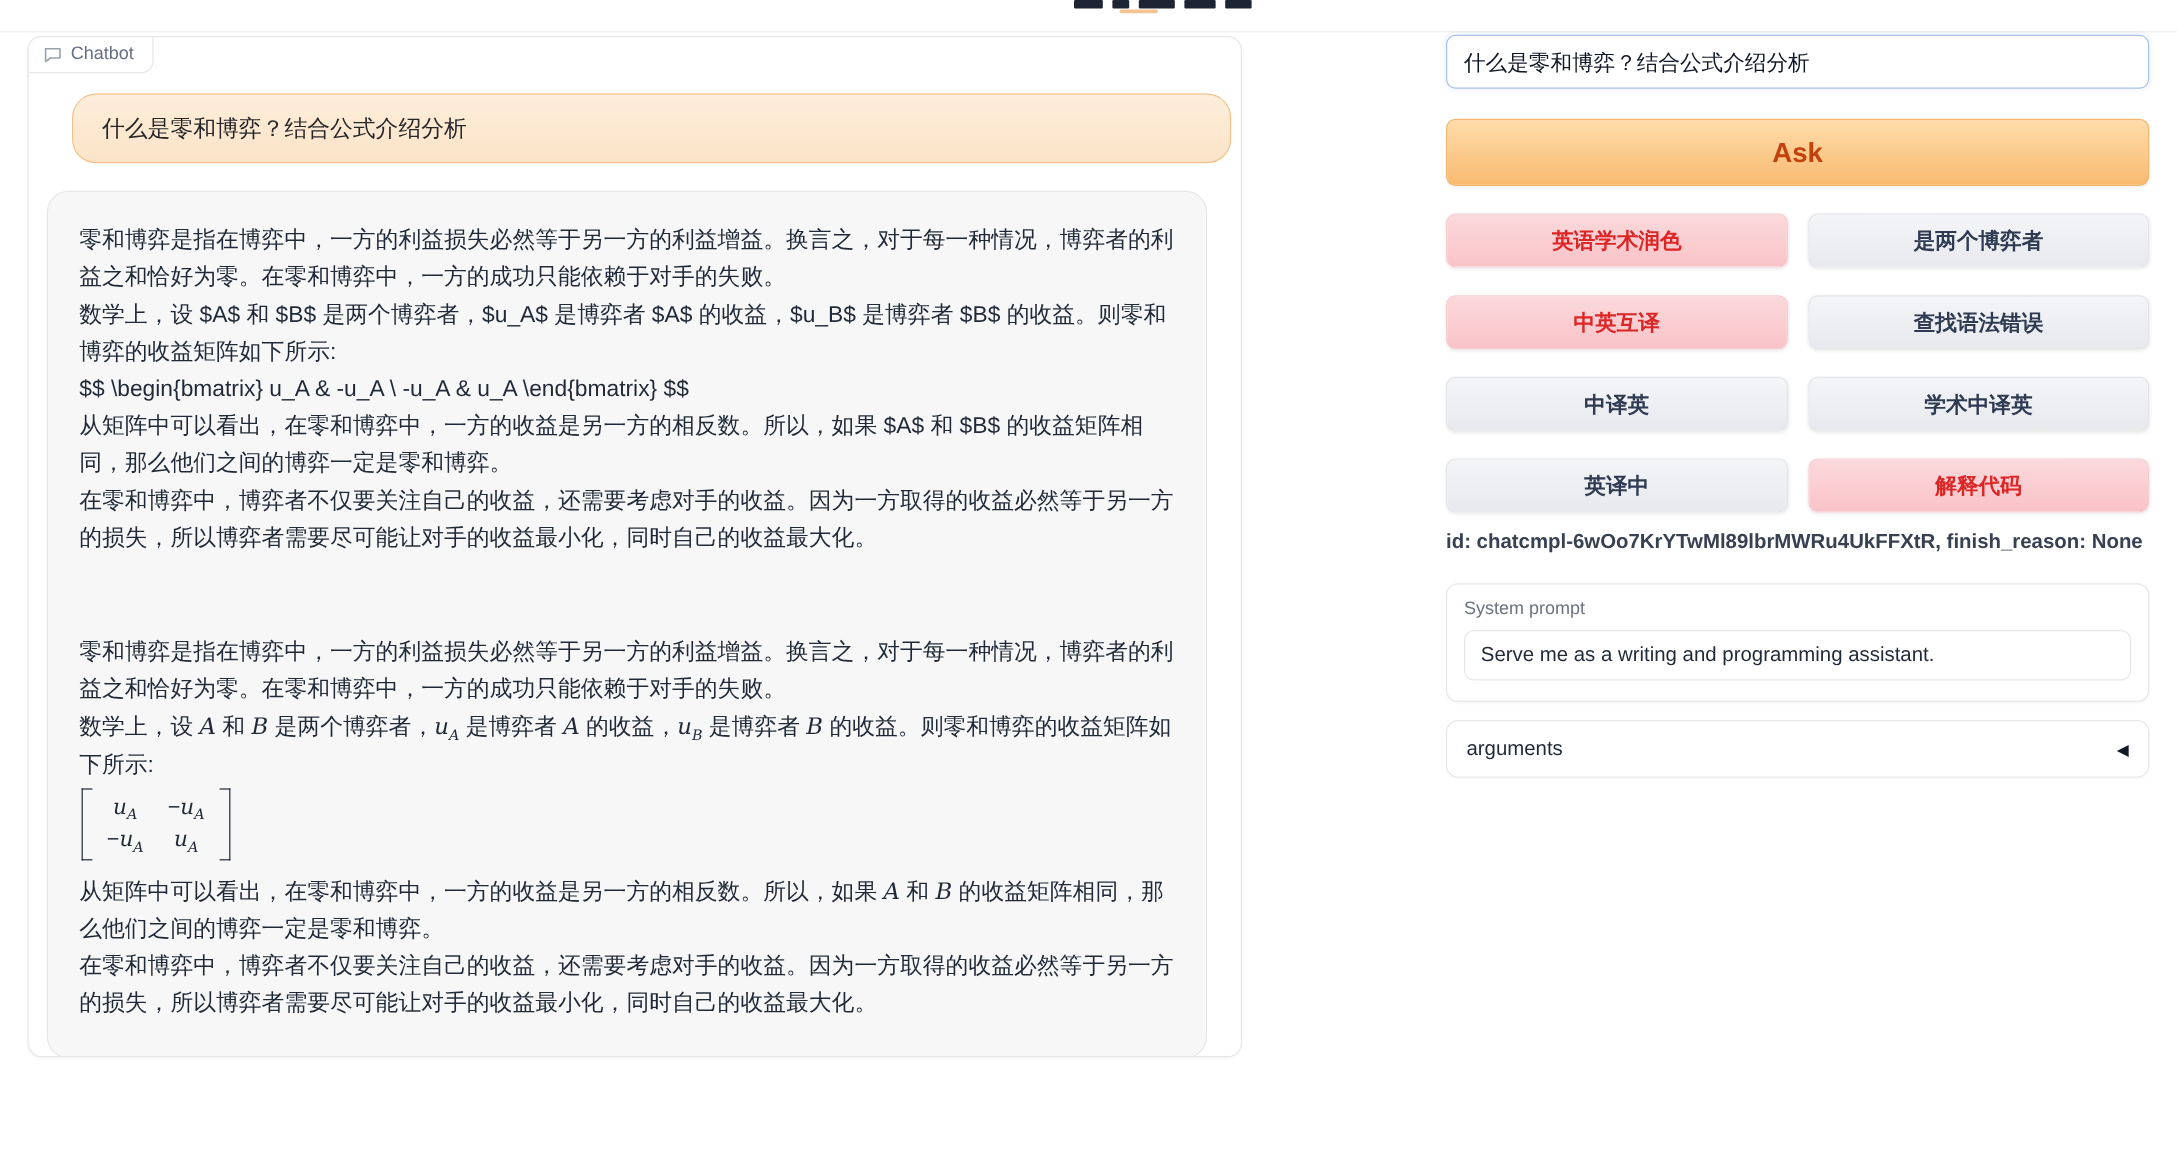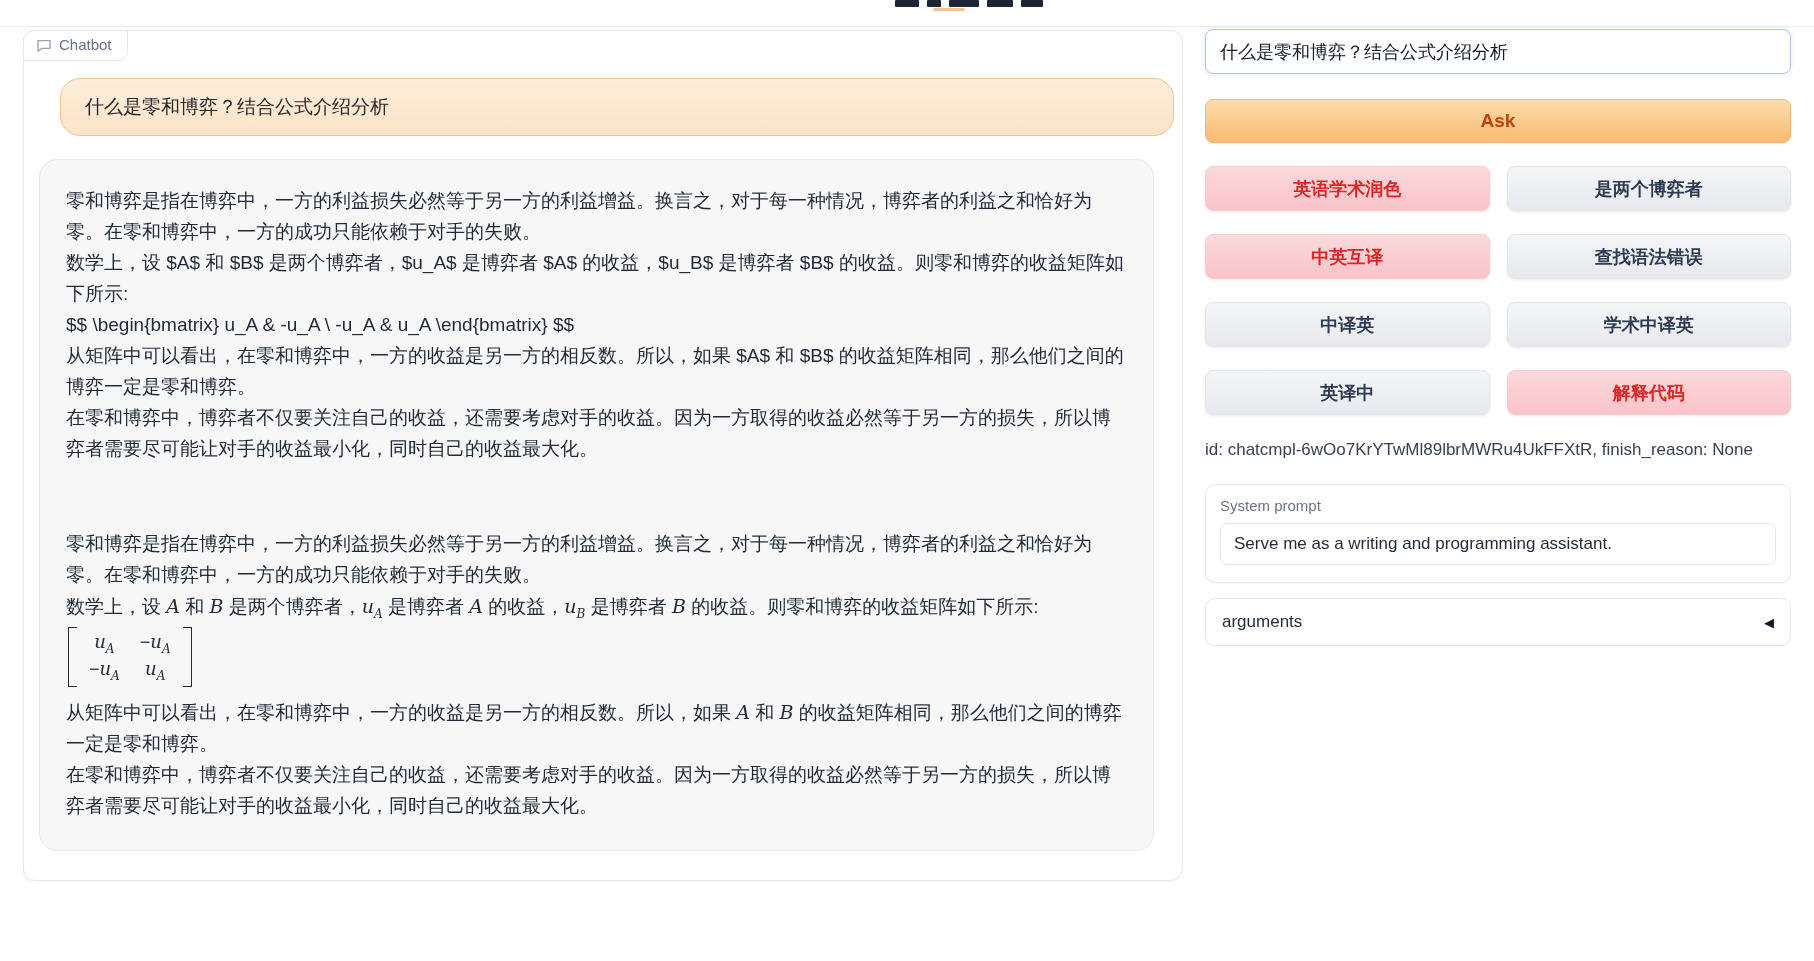--- a/index.html
+++ b/index.html
@@ -9,21 +9,21 @@
     -webkit-font-smoothing:antialiased;
   }
   
   .top-divider{position:absolute;left:0;top:26px;width:1814px;height:1px;background:#eceded;}
   .title-clip{position:absolute;left:895px;top:0;height:12px;display:flex;gap:8px;}
   .tf{height:7px;background:#1d2433;border-radius:1px;}
   .tf-accent{position:absolute;left:38px;top:8px;width:32px;height:3px;background:#f0a356;border-radius:2px;opacity:.65;}
 
   
   .chat-panel{
-    position:absolute;left:23px;top:30px;width:1160px;height:851px;
+    position:absolute;left:23px;top:30px;width:1012px;height:851px;
     background:#fff;border:1px solid #e5e7eb;border-radius:12px;
     box-shadow:0 1px 3px rgba(0,0,0,.04);box-sizing:border-box;
   }
   .chat-tab{
     position:absolute;left:-1px;top:-1px;display:flex;align-items:center;gap:7px;
     padding:5px 15px 7px 12px;background:#fff;color:#667085;font-size:15px;
     border:1px solid #e5e7eb;border-top-color:#e5e7eb;border-left-color:#e5e7eb;
     border-radius:11px 0 10px 0;
   }
   .chat-tab svg{display:block;}
@@ -54,33 +54,33 @@
   .mx .cell{text-align:center;}
 
   
   .right-col{position:absolute;left:1205px;top:29px;width:586px;display:flex;flex-direction:column;}
   .query-input{
     height:45px;border:1.5px solid #a9c3ea;border-radius:8px;padding:0 14px;
     font-size:18px;color:#111827;font-family:inherit;width:100%;box-sizing:border-box;
     box-shadow:0 0 0 3px rgba(120,150,230,.06);outline:none;background:#fff;
   }
   .ask-btn{
-    margin-top:25px;height:44px;border:1px solid #f4b671;border-radius:8px;
+    margin-top:25px;height:56px;border:1px solid #f4b671;border-radius:8px;
     background:linear-gradient(180deg,#fedcab 0%,#f9ba70 100%);
-    color:#c2410c;font-weight:700;font-size:19px;font-family:inherit;cursor:pointer;
+    color:#c2410c;font-weight:700;font-size:23px;font-family:inherit;cursor:pointer;
     box-shadow:0 1px 2px rgba(0,0,0,.05);
   }
   .fn-grid{margin-top:23px;display:grid;grid-template-columns:1fr 1fr;column-gap:17px;row-gap:23px;}
   .fn-btn{
     height:45px;border-radius:8px;font-weight:700;font-size:18px;font-family:inherit;
     cursor:pointer;box-shadow:0 1px 3px rgba(0,0,0,.09);
   }
   .fn-gray{background:linear-gradient(180deg,#f4f5f7 0%,#e7e9ee 100%);color:#2f3b52;border:1px solid #e3e5ea;}
   .fn-pink{background:linear-gradient(180deg,#fbd9dc 0%,#f9c3c8 100%);color:#dc2626;border:1px solid #f6cdd1;}
-  .status-line{margin-top:25px;font-size:17px;color:#374151;}
+  .status-line{margin-top:15px;font-size:17px;color:#374151;font-weight:bold;}
   .sys-panel{
     margin-top:24px;border:1px solid #e5e7eb;border-radius:10px;padding:12px 14px 17px 14px;
     background:#fff;box-shadow:0 1px 2px rgba(0,0,0,.03);
   }
   .sys-label{font-size:15px;color:#6b7280;}
   .sys-input{
     margin-top:9px;width:100%;box-sizing:border-box;height:42px;border:1px solid #e5e7eb;
     border-radius:8px;padding:0 13px;font-size:17px;color:#1f2937;font-family:inherit;background:#fff;outline:none;
   }
   .acc-panel{

